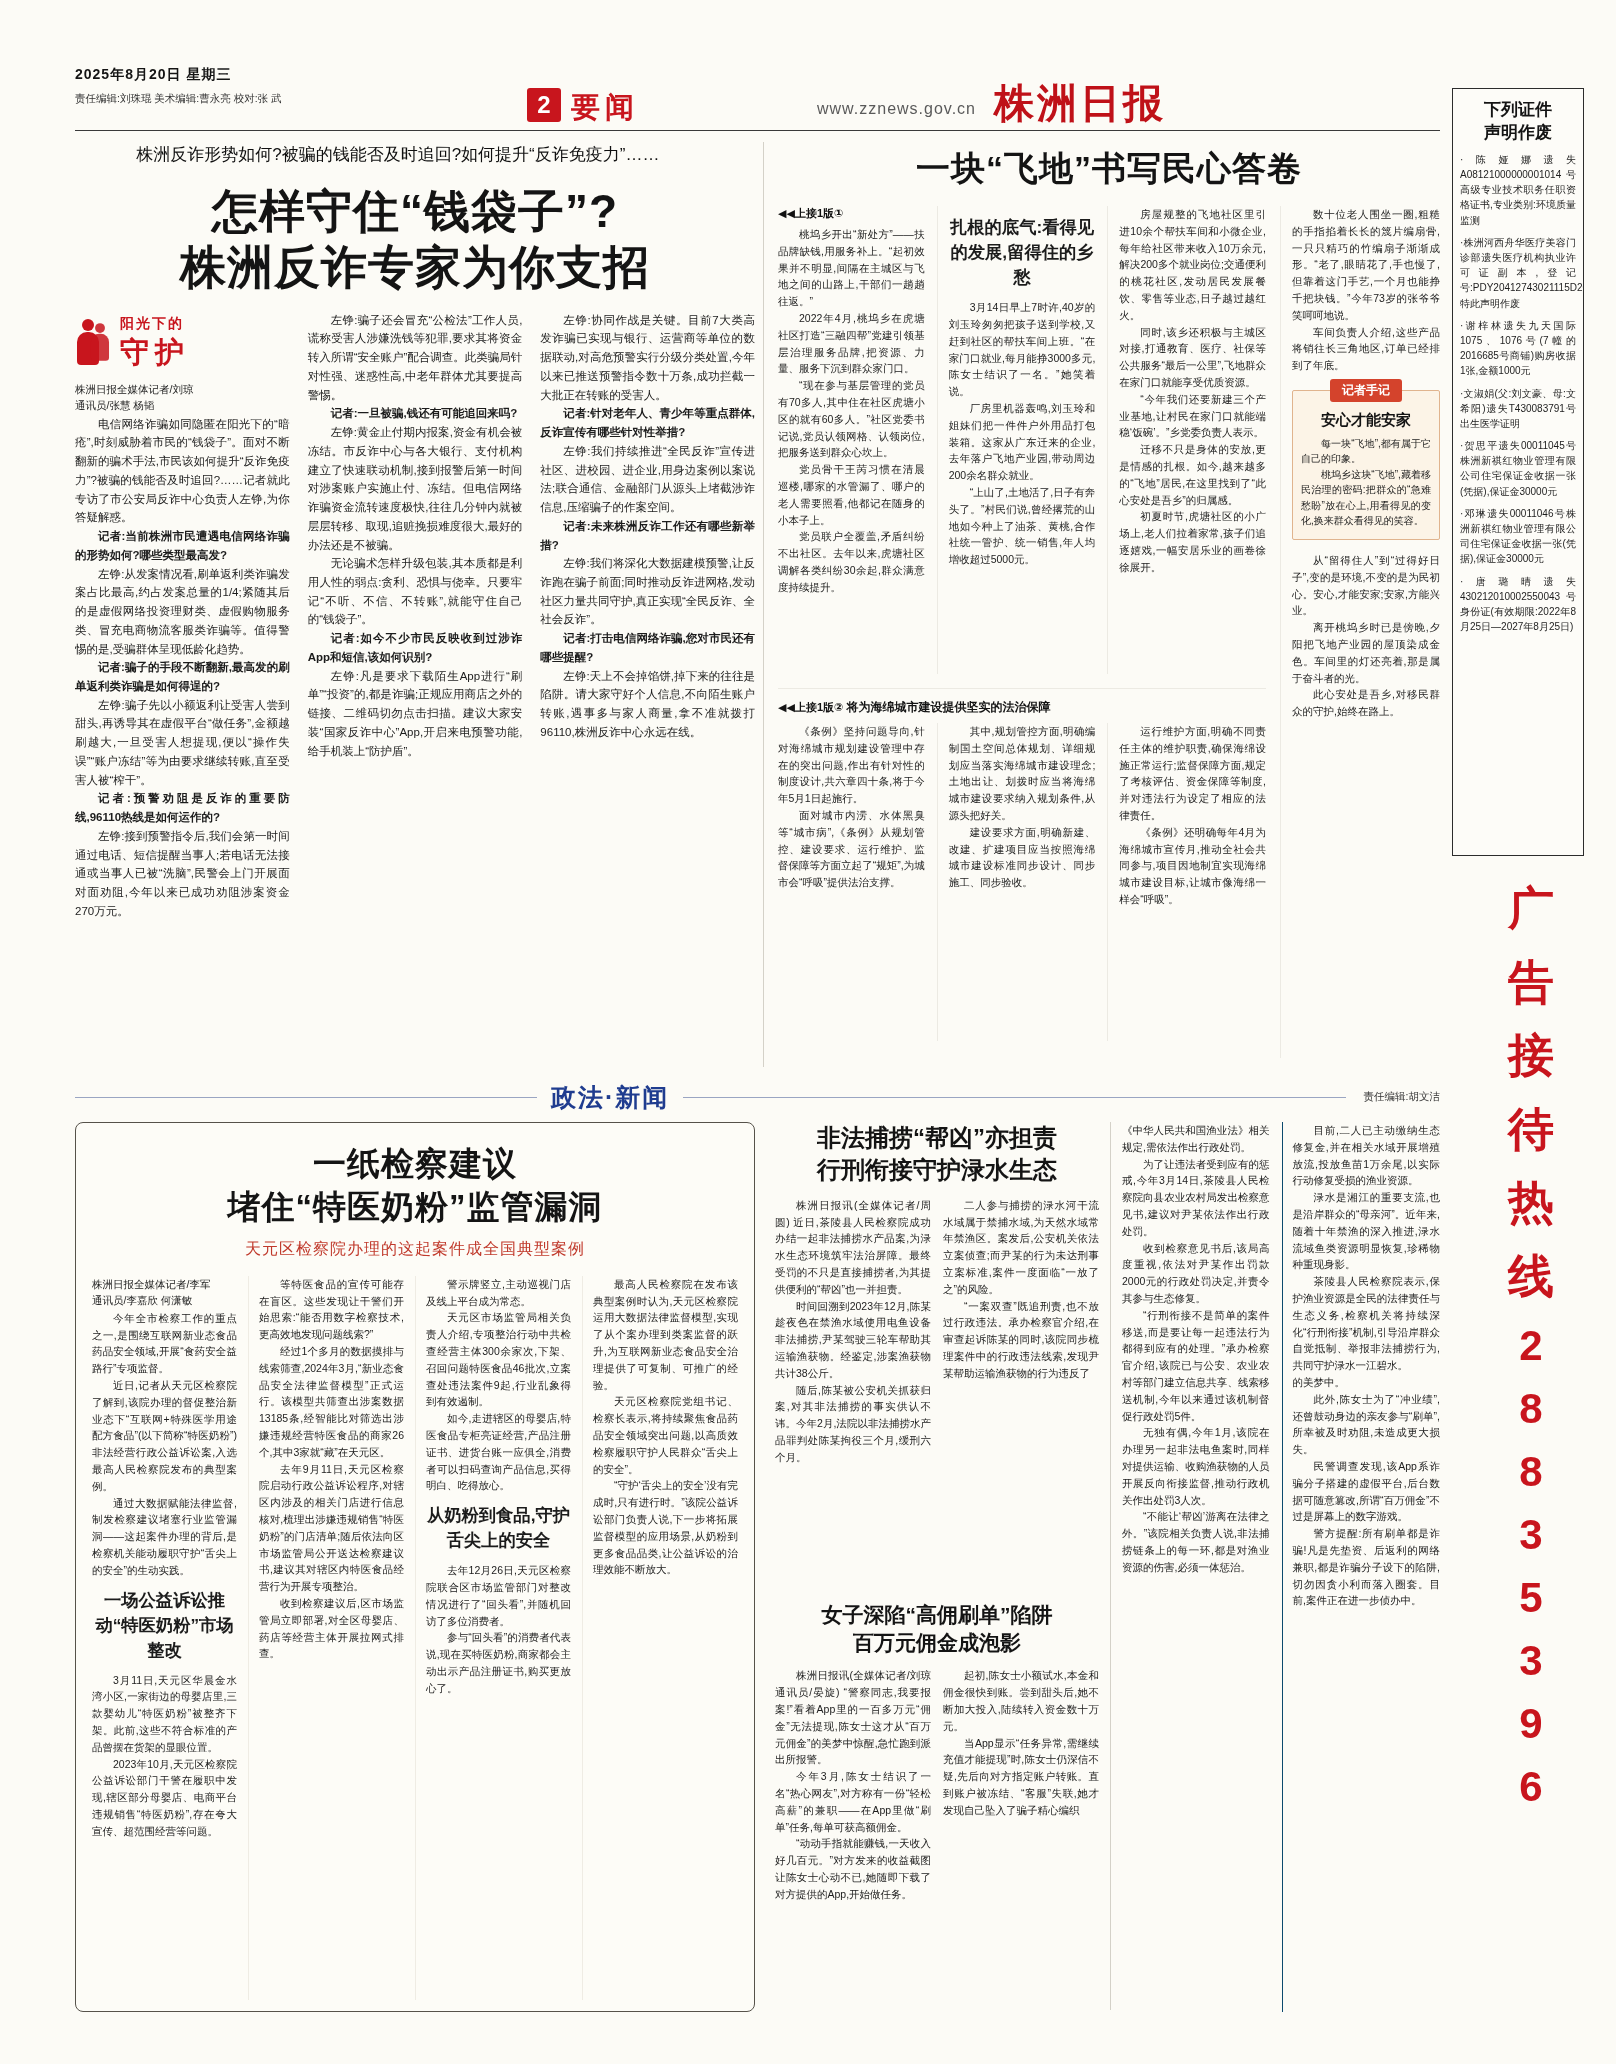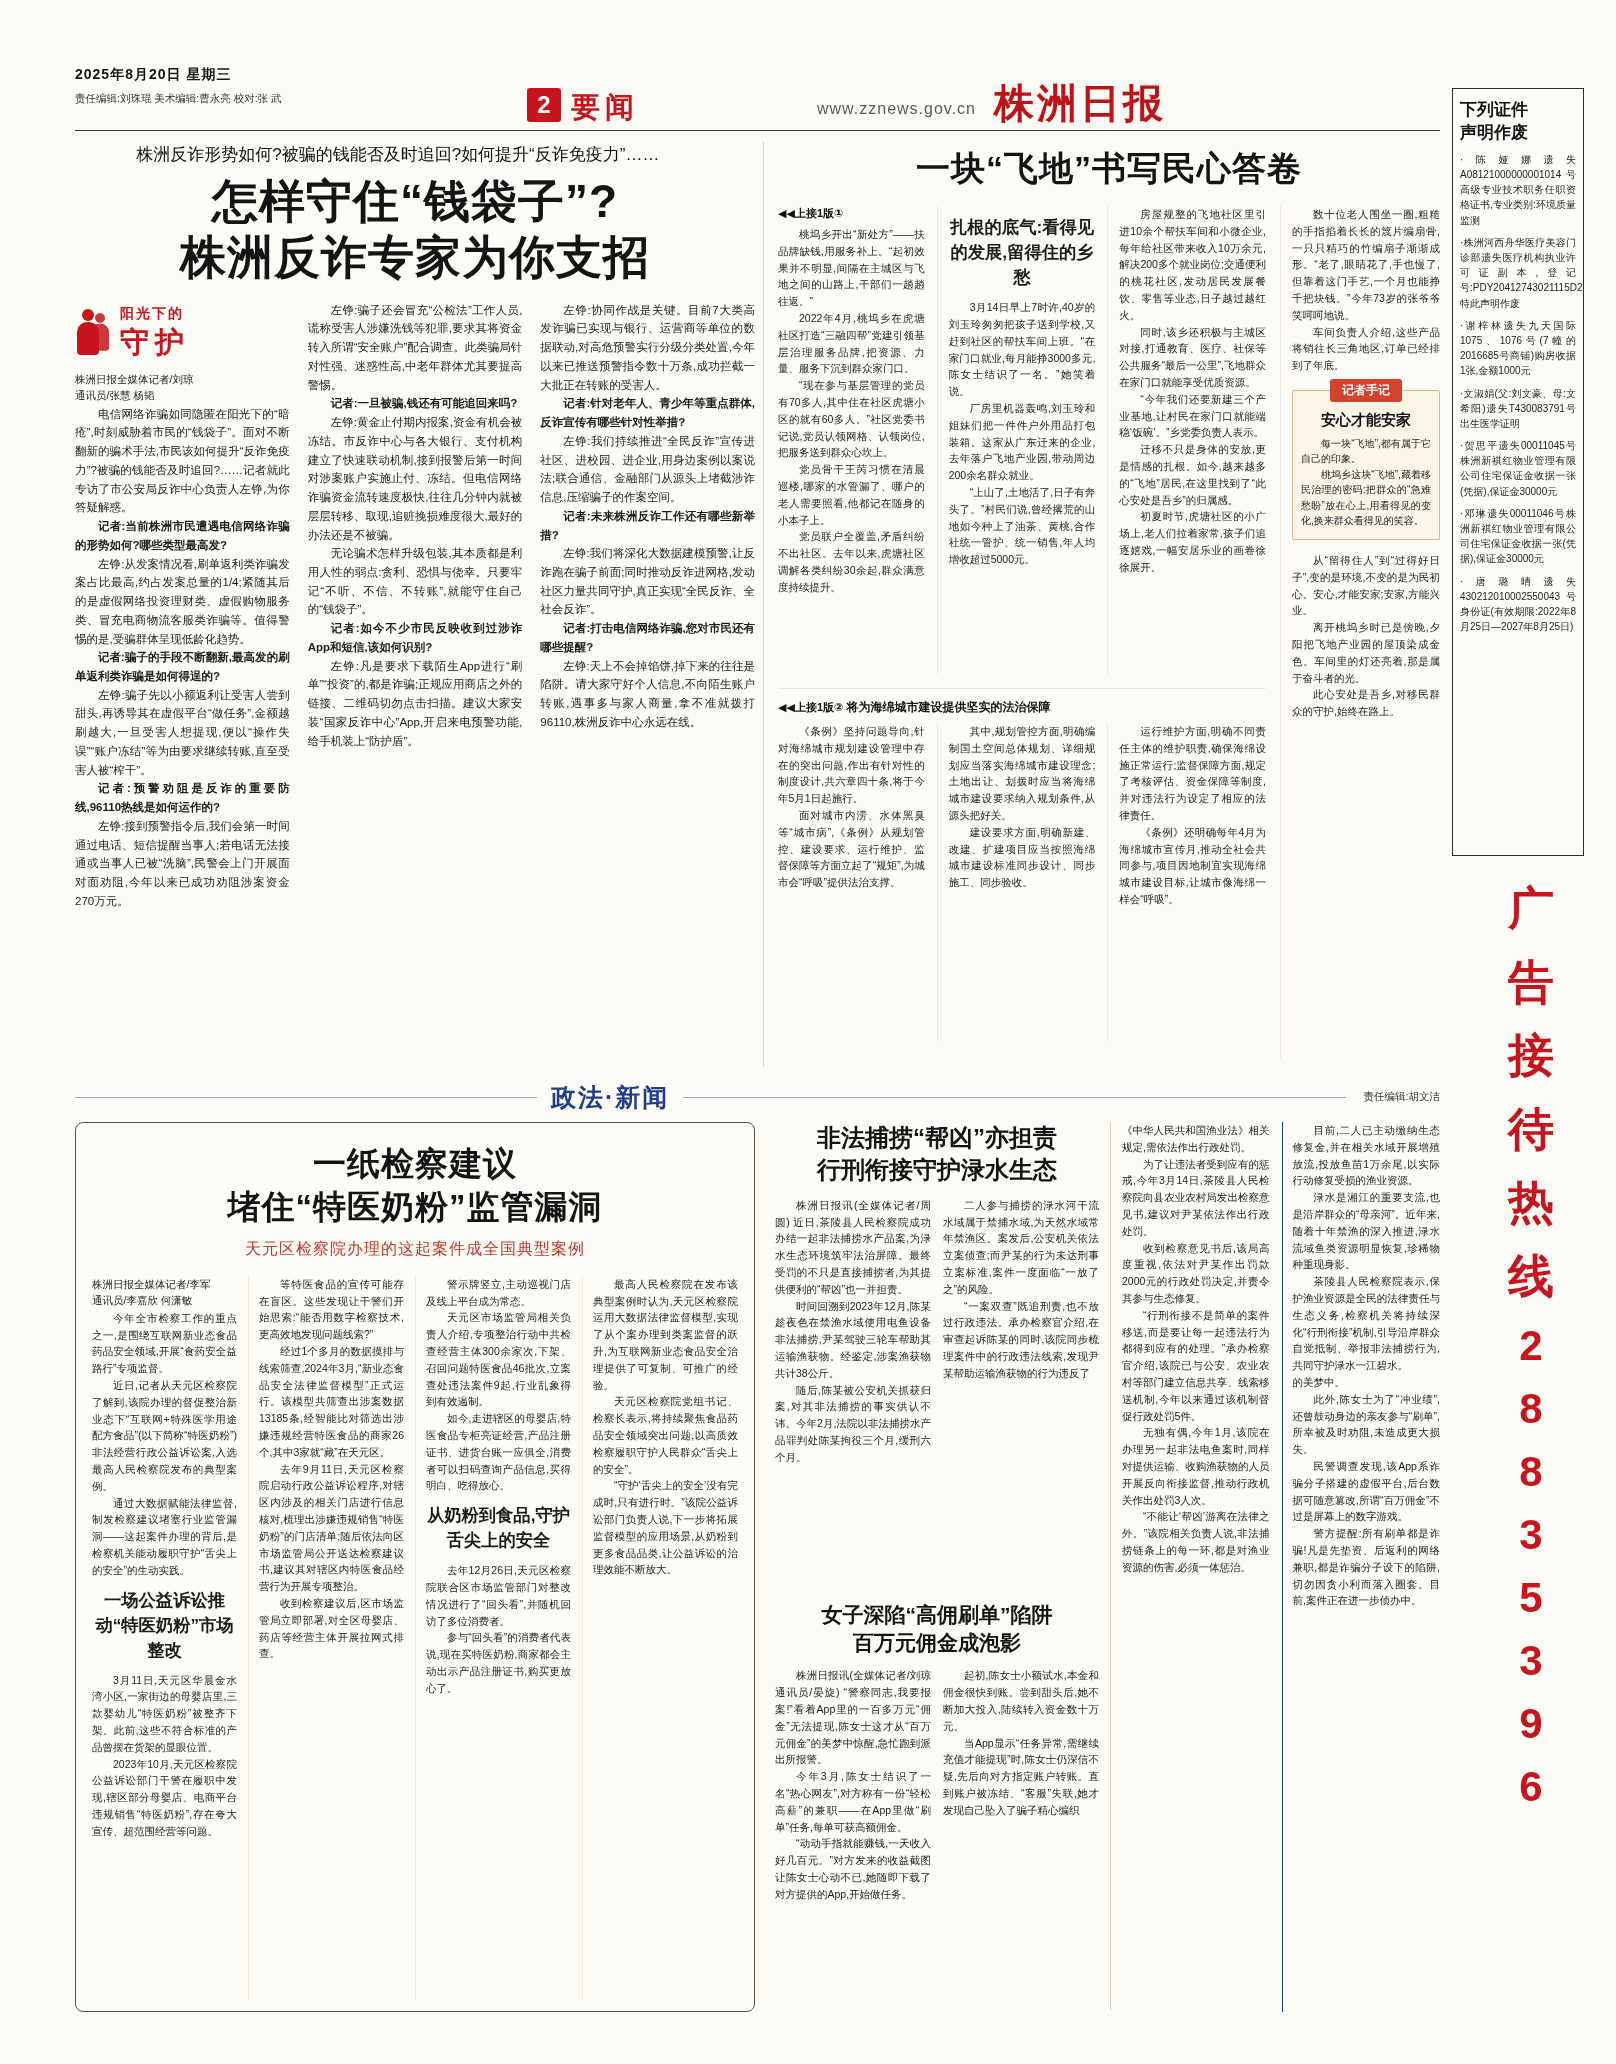--- a/index.html
+++ b/index.html
@@ -15,39 +15,39 @@
   .pagenum-box { display:inline-block; width:34px; height:34px; background:#c8151d; color:#fff; font-size:24px; font-weight:800; text-align:center; line-height:34px; border-radius:3px; }
   .pagenum-sec { color:#c8151d; font-size:29px; font-weight:800; letter-spacing:5px; margin-left:10px; line-height:1; }
   .hdr-right { position:absolute; left:742px; bottom:0; display:flex; align-items:flex-end; gap:18px; }
   .hdr-site { color:#5a5a5a; font-size:16px; letter-spacing:1px; padding-bottom:6px; }
   .hdr-mast { color:#bf1118; font-size:40px; font-weight:900; font-family:"Liberation Serif","DejaVu Serif",serif; letter-spacing:3px; line-height:1; }
   .hdr-rule { position:absolute; left:75px; top:130px; width:1365px; border-top:1.5px solid #3a3a3a; }
 
   
   .rail { position:absolute; left:1452px; top:88px; width:158px; }
   .notice-box { border:1px solid #2c2c2c; width:132px; padding:10px 7px 8px; height:768px; overflow:hidden; background:#fdfcf8; }
-  .notice-title { text-align:left; font-weight:800; font-size:17px; line-height:1.35; margin-bottom:4px; }
+  .notice-title { text-align:center; font-weight:800; font-size:17px; line-height:1.35; margin-bottom:4px; }
   .notice-item { font-size:10px; line-height:1.52; text-align:justify; margin-top:7px; color:#1d1d1d; }
   .hotline { margin-top:16px; width:100%; text-align:center; color:#c8151d; }
   .hl-ch { font-size:46px; font-weight:800; line-height:1.6; }
   .hl-dg { font-size:42px; font-weight:800; line-height:1.5; }
 
   
   .para { font-size:11.5px; line-height:1.63; text-align:justify; text-indent:2em; color:#1c1c1c; margin:0; }
   .para.s { font-size:10.5px; line-height:1.6; }
   .para.xs { font-size:10px; line-height:1.55; }
   .para.b { font-weight:700; }
   .para.ni { text-indent:0; }
   .para.subttl { text-indent:0; text-align:center; font-weight:800; font-size:1.08em; margin:9px 0; line-height:1.45; }
   .marker { font-weight:800; font-size:11px; margin-bottom:5px; color:#111; }
   .byline-sm { font-size:10.5px; text-indent:0; color:#222; margin:2px 0; }
 
   
   .art-fraud { position:absolute; left:75px; top:142px; width:680px; height:925px; overflow:hidden; }
-  .kicker { font-size:17px; line-height:1.55; width:92%; margin:0 auto 6px; text-indent:2em; font-weight:500; color:#101010; }
+  .kicker { font-size:17px; line-height:1.55; width:92%; margin:0 auto 16px; text-indent:2em; font-weight:500; color:#101010; }
   .fraud-h { font-size:46px; font-weight:900; text-align:center; line-height:1.2; letter-spacing:1px; }
   .fraud-body { display:flex; gap:18px; margin-top:16px; height:702px; overflow:hidden; }
   .fcol { flex:1; min-width:0; }
   .badge { display:flex; align-items:center; gap:9px; padding:4px 2px 8px; }
   .fig { position:relative; display:inline-block; width:22px; height:46px; }
   .fig::before { content:""; position:absolute; left:5px; top:0; width:12px; height:12px; border-radius:50%; background:#c8151d; }
   .fig::after { content:""; position:absolute; left:0; top:13px; width:22px; height:33px; border-radius:10px 10px 4px 4px; background:#c8151d; }
   .fig.f2 { transform:scale(.82); margin-left:-10px; opacity:.85; }
   .badge-top { color:#c8151d; font-size:14px; font-weight:700; letter-spacing:2px; }
   .badge-main { color:#c8151d; font-size:29px; font-weight:900; letter-spacing:6px; }

